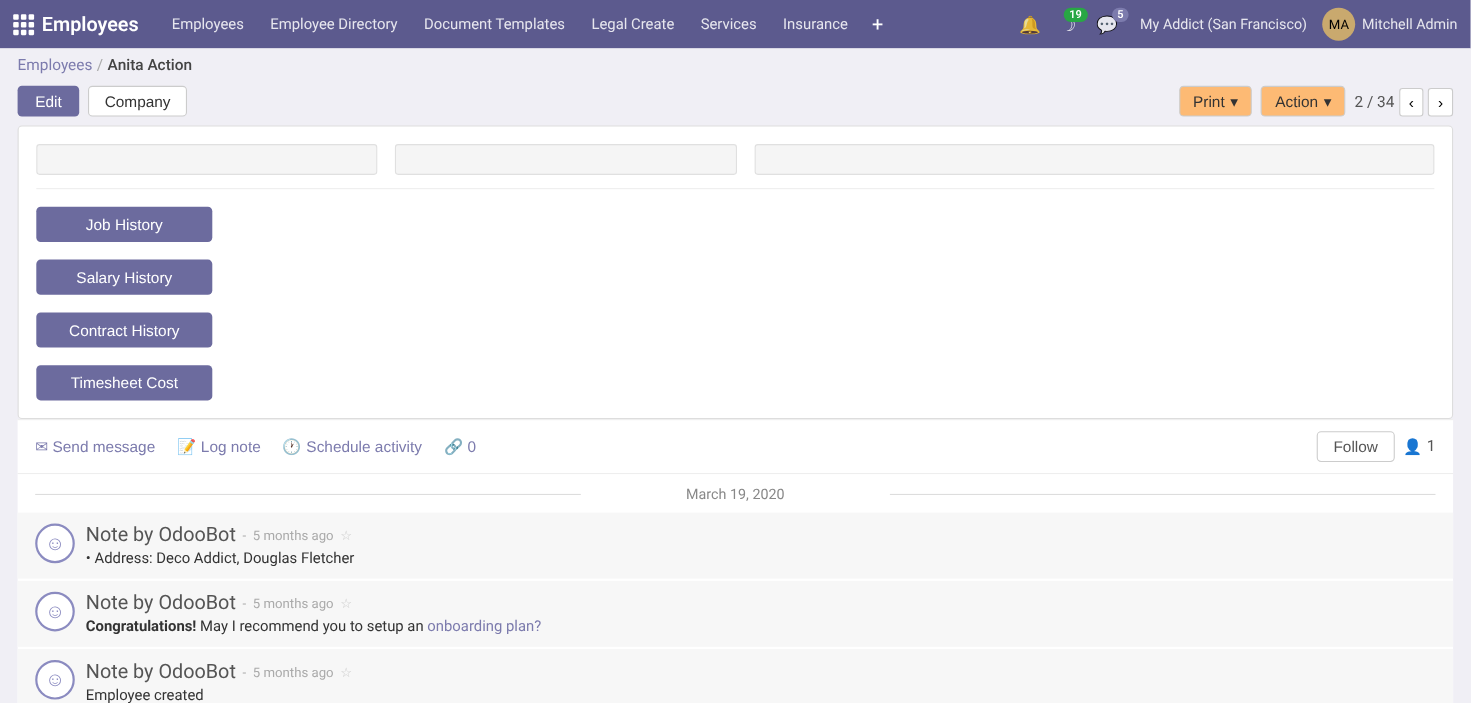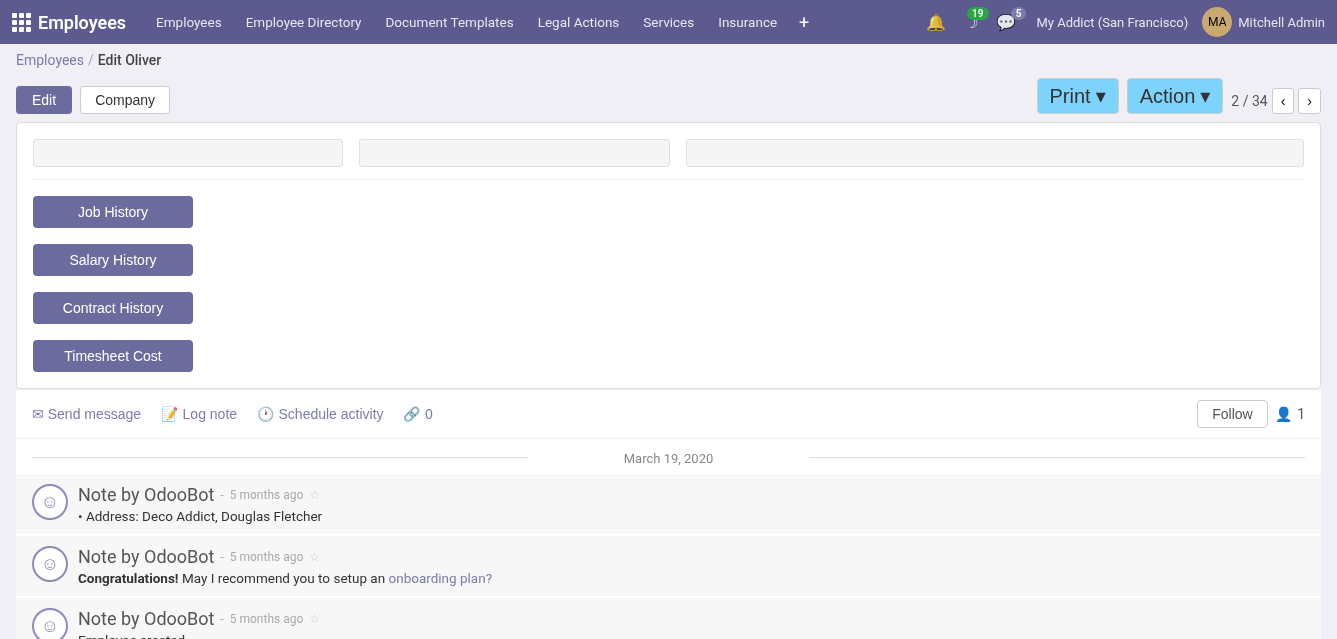--- a/index.html
+++ b/index.html
@@ -141,27 +141,27 @@
     .btn-create {
       background: #fff;
       color: #333;
       border: 1px solid #ccc;
       padding: 5px 14px;
       border-radius: 4px;
       cursor: pointer;
       font-size: 14px;
     }
     .btn-dropdown {
-      background: #7dd3fc;
+      background: #fdba74;
       color: #333;
       border: 1px solid #ccc;
       padding: 5px 12px;
       border-radius: 4px;
       cursor: pointer;
-      font-size: 20px;
+      font-size: 14px;
       display: flex;
       align-items: center;
       gap: 5px;
     }
     .pager {
       margin-left: auto;
       display: flex;
       align-items: center;
       gap: 4px;
       color: #555;
@@ -337,21 +337,21 @@
       <div class="grid-dot"></div>
         <div class="grid-dot"></div>
         <div class="grid-dot"></div>
     </div>
   </div>
   <div class="topnav-brand">Employees</div>
   <div class="topnav-links">
     <span class="topnav-link">Employees</span>
     <span class="topnav-link">Employee Directory</span>
     <span class="topnav-link">Document Templates</span>
-    <span class="topnav-link">Legal Actions</span>
+    <span class="topnav-link">Legal Create</span>
     <span class="topnav-link">Services</span>
     <span class="topnav-link">Insurance</span>
     <span class="topnav-plus">+</span>
   </div>
   <div class="topnav-icons">
     <span class="topnav-icon-btn">
       🔔
     </span>
     <span class="topnav-icon-btn" style="position:relative;">
       ☽
@@ -363,21 +363,21 @@
     </span>
     <span class="topnav-company">My Addict (San Francisco)</span>
     <div class="topnav-avatar">MA</div>
     <span class="topnav-user">Mitchell Admin</span>
   </div>
 </div>
 
 <div class="breadcrumb-bar">
   <a class="breadcrumb-link">Employees</a>
   <span class="breadcrumb-sep">/</span>
-  <span class="breadcrumb-current">Edit Oliver</span>
+  <span class="breadcrumb-current">Anita Action</span>
 </div>
 
 <div class="toolbar">
   <button class="btn-edit">Edit</button>
   <button class="btn-create">Company</button>
   <div style="flex:1"></div>
   <button class="btn-dropdown">
     <span>Print</span>
     <span>▾</span>
   </button>

